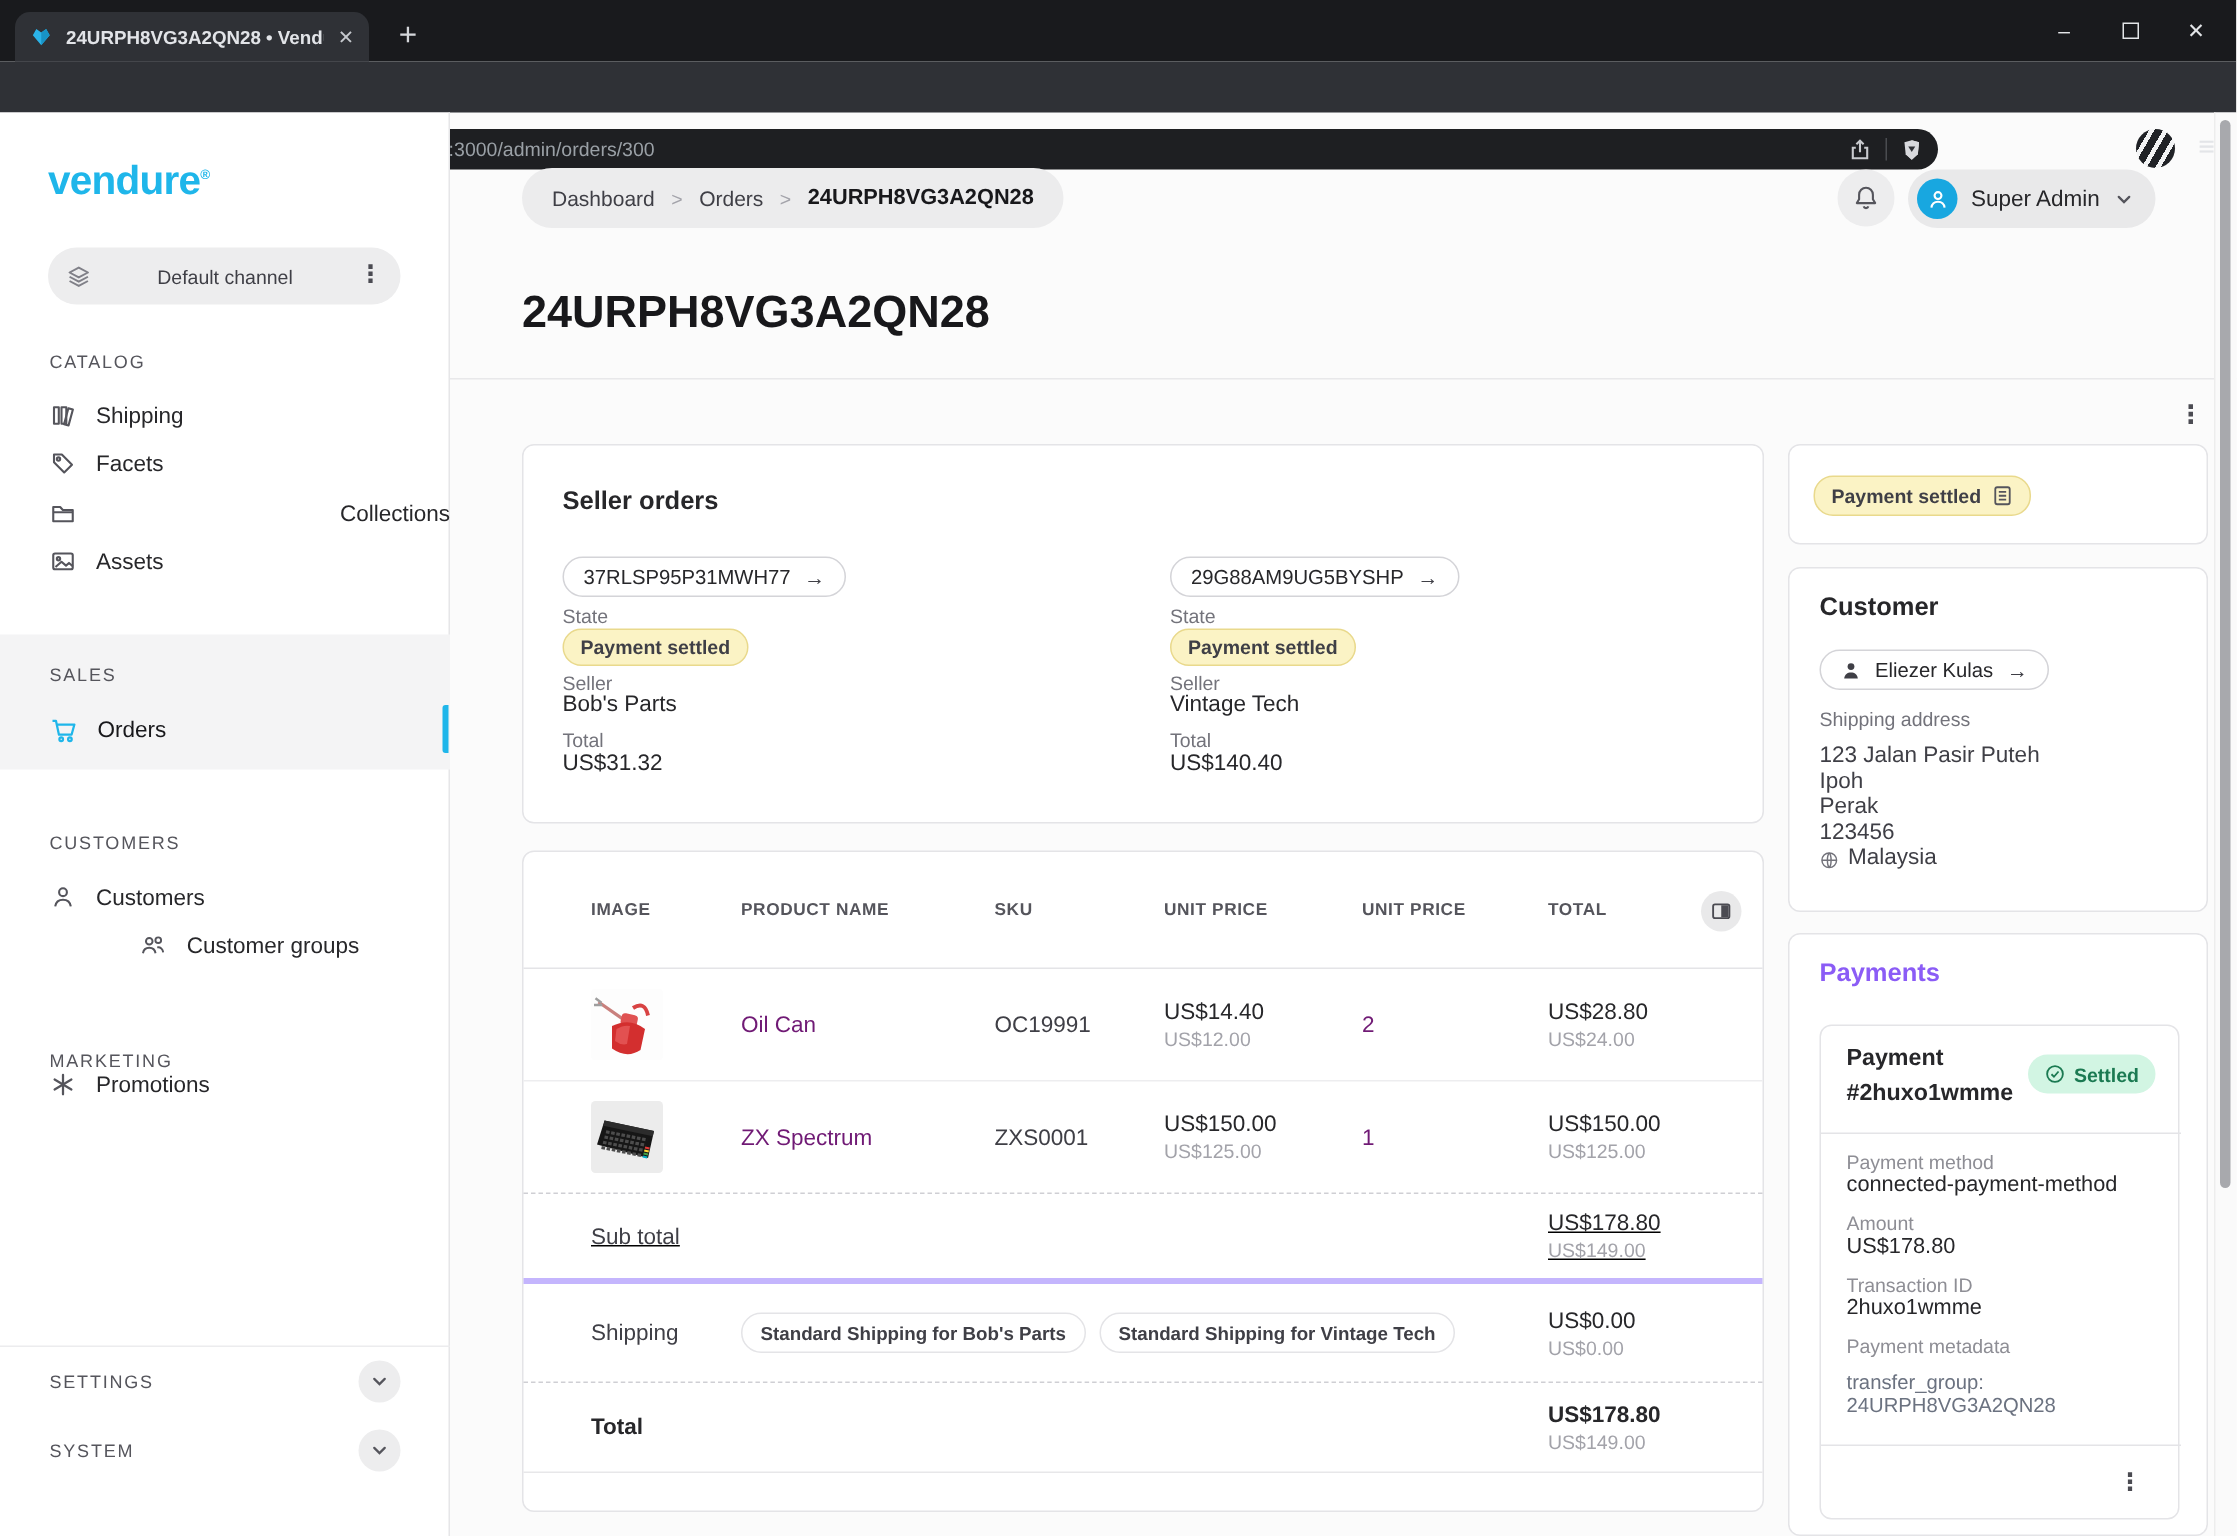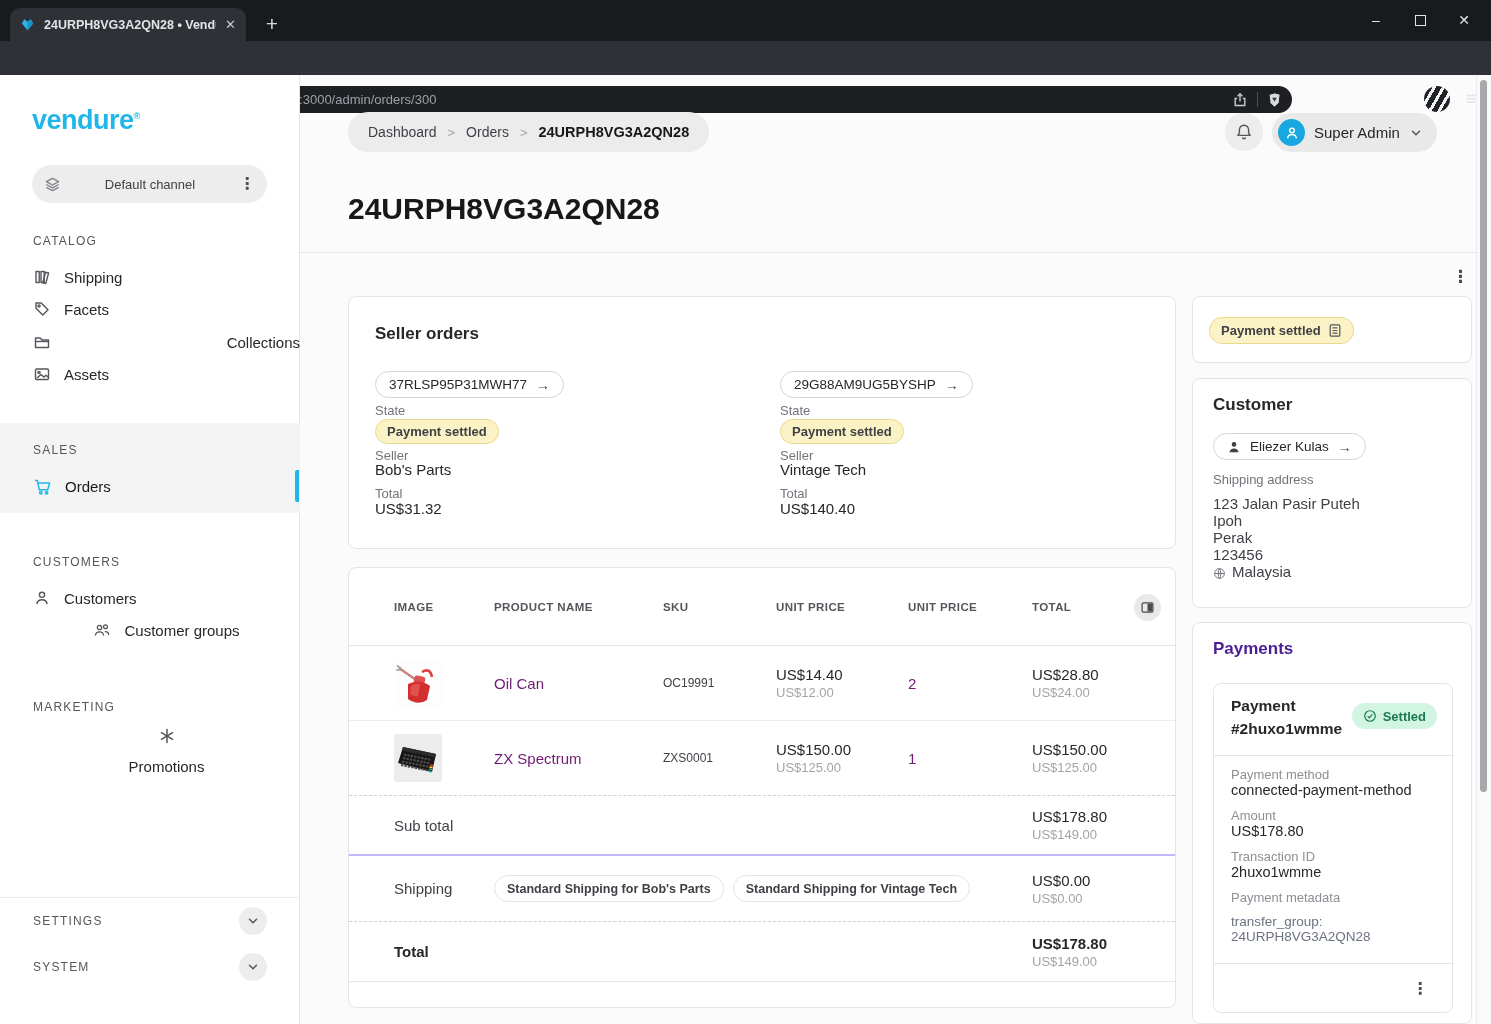--- a/index.html
+++ b/index.html
@@ -79,21 +79,21 @@
   .trow { display:grid; grid-template-columns:100px 169px 113px 132px 124px 1fr; align-items:center;
     padding-left:45px; padding-right:16px; }
   .thead { height:78px; border-bottom:1px solid #e4e4e7; position:relative; }
   .th { font-size:11.5px; font-weight:700; color:#55555c; letter-spacing:0.4px; }
   .cols-btn { position:absolute; right:14px; top:26px; width:27px; height:27px; border-radius:50%;
     background:#e9e9ea; cursor:pointer; }
   .prow { height:75px; border-bottom:1px solid #ededef; }
   .dashed { border-bottom:1px dashed #cfcfd4 !important; }
   .pimg { width:48px; height:48px; border-radius:3px; overflow:hidden; display:block; }
   .cell-name { font-size:15px; color:#701a75; }
-  .cell-sku { font-size:12px; color:#3f3f46; }
+  .cell-sku { font-size:15px; color:#3f3f46; }
   .price-main { font-size:15px; color:#27272a; }
   .price-old { font-size:13px; color:#a3a3aa; margin-top:2px; }
   .srow-label { font-size:15px; color:#3f3f46; }
   .ship-pill { display:inline-flex; align-items:center; height:27px; padding:0 12px; border:1px solid #e4e4e7;
     border-radius:14px; background:#fff; font-size:12.5px; font-weight:700; color:#3f3f46; white-space:nowrap; cursor:pointer; }
 
   
   .addr-line { font-size:15px; color:#3f3f46; line-height:17px; }
   .meta-label { font-size:13px; color:#8e8e95; }
   .meta-value { font-size:14.5px; color:#27272a; }
@@ -254,21 +254,21 @@
             <circle cx="6.5" cy="6.5" r="2.2"></circle>
             <path d="M2.3 14.5c.4-2.5 2-3.7 4.2-3.7s3.8 1.2 4.2 3.7"></path>
             <circle cx="12.5" cy="5.8" r="1.9"></circle>
             <path d="M11.8 10.6c2.3-.3 3.7 1 4 3.3"></path>
           </svg>
       </span>
       <span>Customer groups</span>
     </div>
 
     <div class="abs section-label" style="top:625px;">MARKETING</div>
-    <div class="abs nav-item" style="top:652px;flex-direction:column;">
+    <div class="abs nav-item" style="top:632px;">
       <span class="ico">
         <svg width="18" height="18" viewBox="0 0 18 18" fill="none" stroke="#55555c" stroke-width="1.5" stroke-linecap="round">
             <path d="M9 2.5v13"></path>
             <path d="M3.4 5.7l11.2 6.6"></path>
             <path d="M14.6 5.7 3.4 12.3"></path>
           </svg>
       </span>
       <span>Promotions</span>
     </div>
 
@@ -414,21 +414,21 @@
           <span class="price-main" style="display:block;">US$150.00</span>
           <span class="price-old" style="display:block;">US$125.00</span>
         </span>
       <span class="cell-name">1</span>
       <span>
           <span class="price-main" style="display:block;">US$150.00</span>
           <span class="price-old" style="display:block;">US$125.00</span>
         </span>
     </div>
 
-    <div class="trow" style="height:60px; border-bottom:2px solid #c4b5fd;">
+    <div class="trow" style="height:60px; border-bottom:4px solid #c4b5fd;text-decoration:underline;">
       <span class="srow-label" style="grid-column:1/3;">Sub total</span>
       <span style="grid-column:6;">
           <span class="price-main" style="display:block;">US$178.80</span>
           <span class="price-old" style="display:block;">US$149.00</span>
         </span>
     </div>
 
     <div class="trow dashed" style="height:66px; border-bottom:1px dashed #cfcfd4;">
       <span class="srow-label">Shipping</span>
       <span style="grid-column:2/6; display:flex; gap:9px;">
@@ -478,21 +478,21 @@
     <div class="abs addr-line" style="left:20px; top:184px; display:flex; align-items:flex-end; gap:6px;">
       <svg width="13" height="13" viewBox="0 0 16 16" fill="none" stroke="#73737b" stroke-width="1.2">
           <circle cx="8" cy="8" r="6"></circle>
           <path d="M2 8h12M8 2c-2 1.8-2 10.2 0 12M8 2c2 1.8 2 10.2 0 12"></path>
         </svg>
       <span>Malaysia</span>
     </div>
   </div>
 
   <div class="abs card" style="left:1192px; top:622px; width:280px; height:402px;">
-    <div class="abs" style="left:20px; top:16px; font-size:17px; font-weight:700; color:#4c1d95;">Payments</div>
+    <div class="abs" style="left:20px; top:16px; font-size:17px; font-weight:700; color:#8b5cf6;">Payments</div>
     <div class="abs card" style="left:20px; top:60px; width:240px; height:330px; border-radius:8px;">
 
       <div class="abs" style="left:17px; top:13px; font-size:15.5px; font-weight:700; color:#27272a;">Payment</div>
       <div class="abs" style="left:17px; top:36px; font-size:15.5px; font-weight:700; color:#27272a;">#2huxo1wmme</div>
       <div class="badge-green" style="position:absolute; right:15px; top:19px;">
         <svg width="14" height="14" viewBox="0 0 16 16" fill="none" stroke="#1b7a52" stroke-width="1.4">
             <circle cx="8" cy="8" r="6"></circle>
             <path d="M5.3 8.2l1.9 1.9 3.5-4"></path>
           </svg>
         <span>Settled</span>

